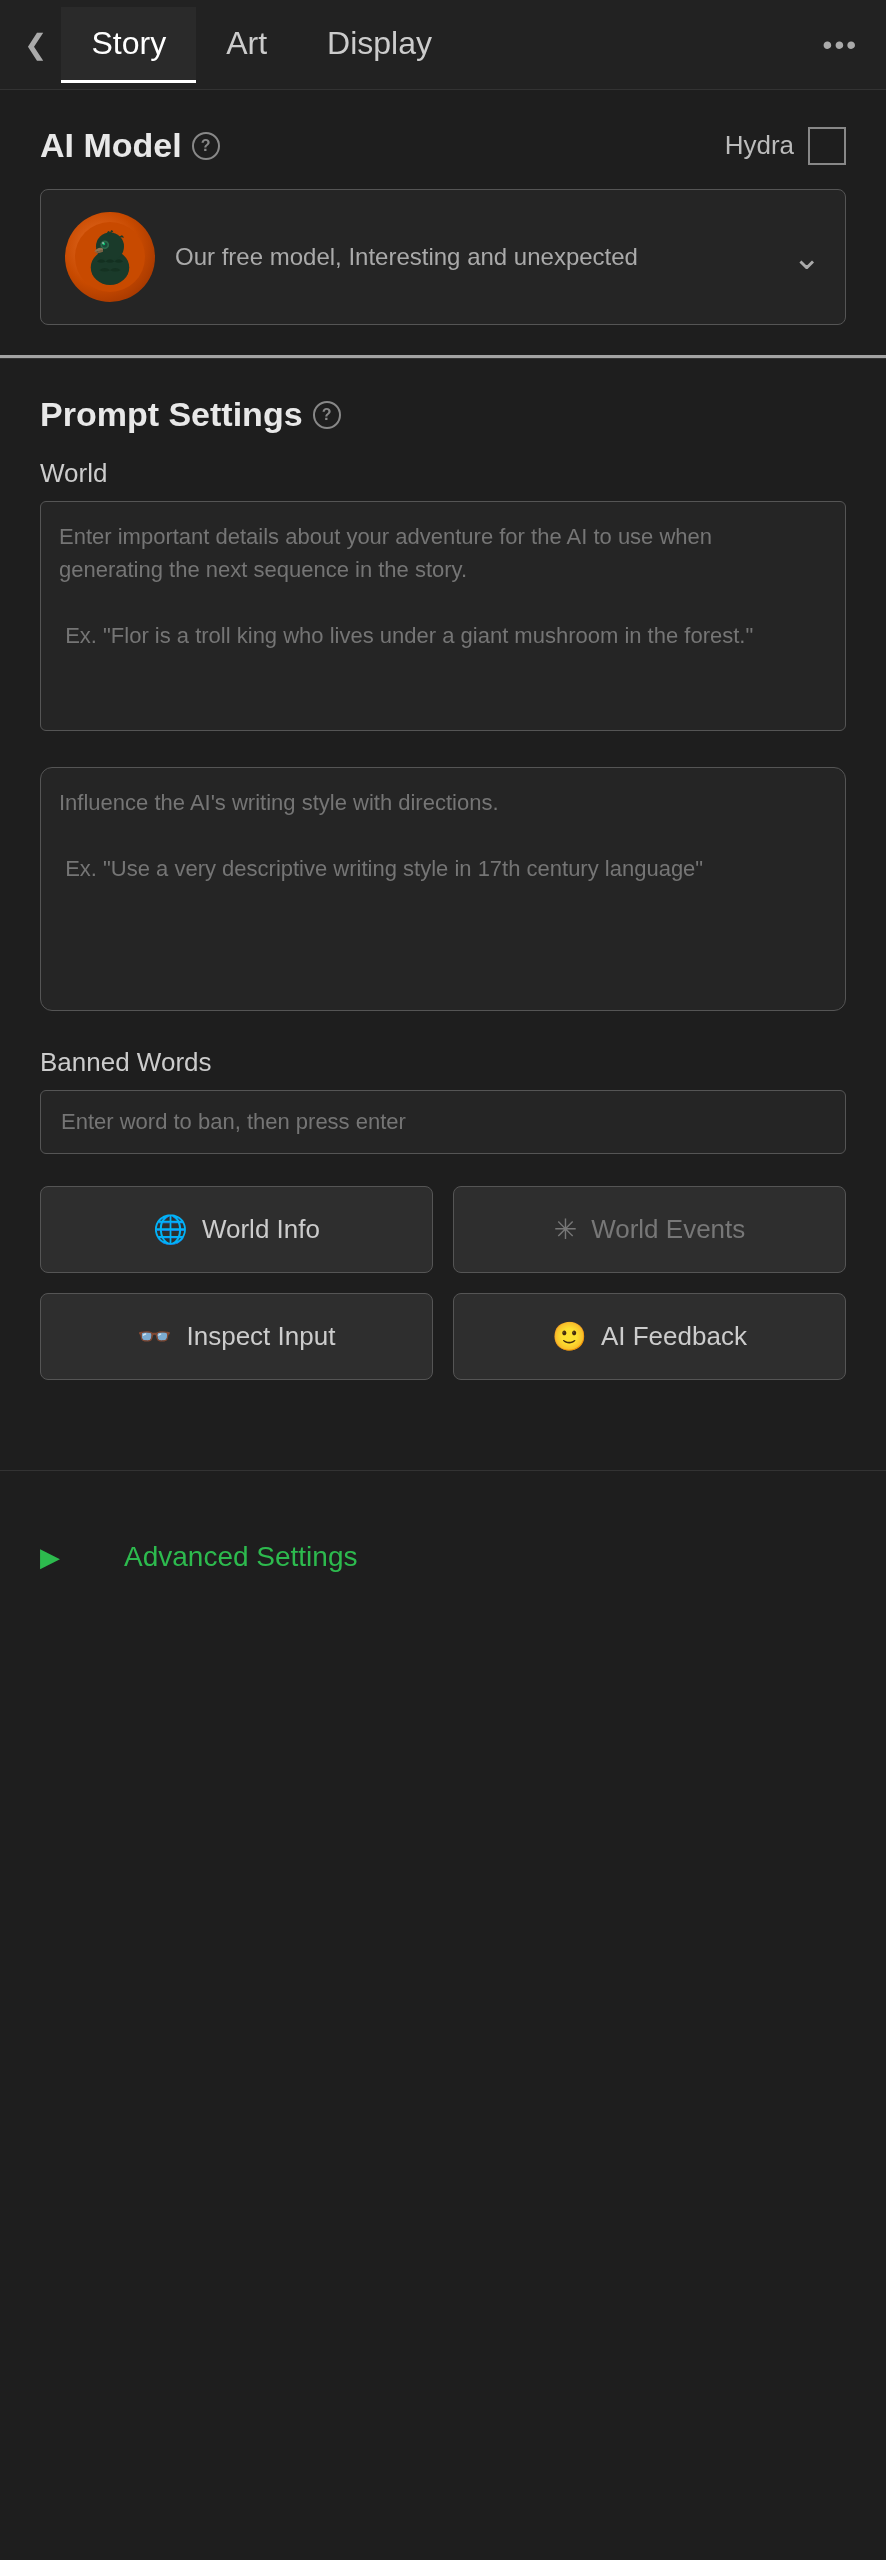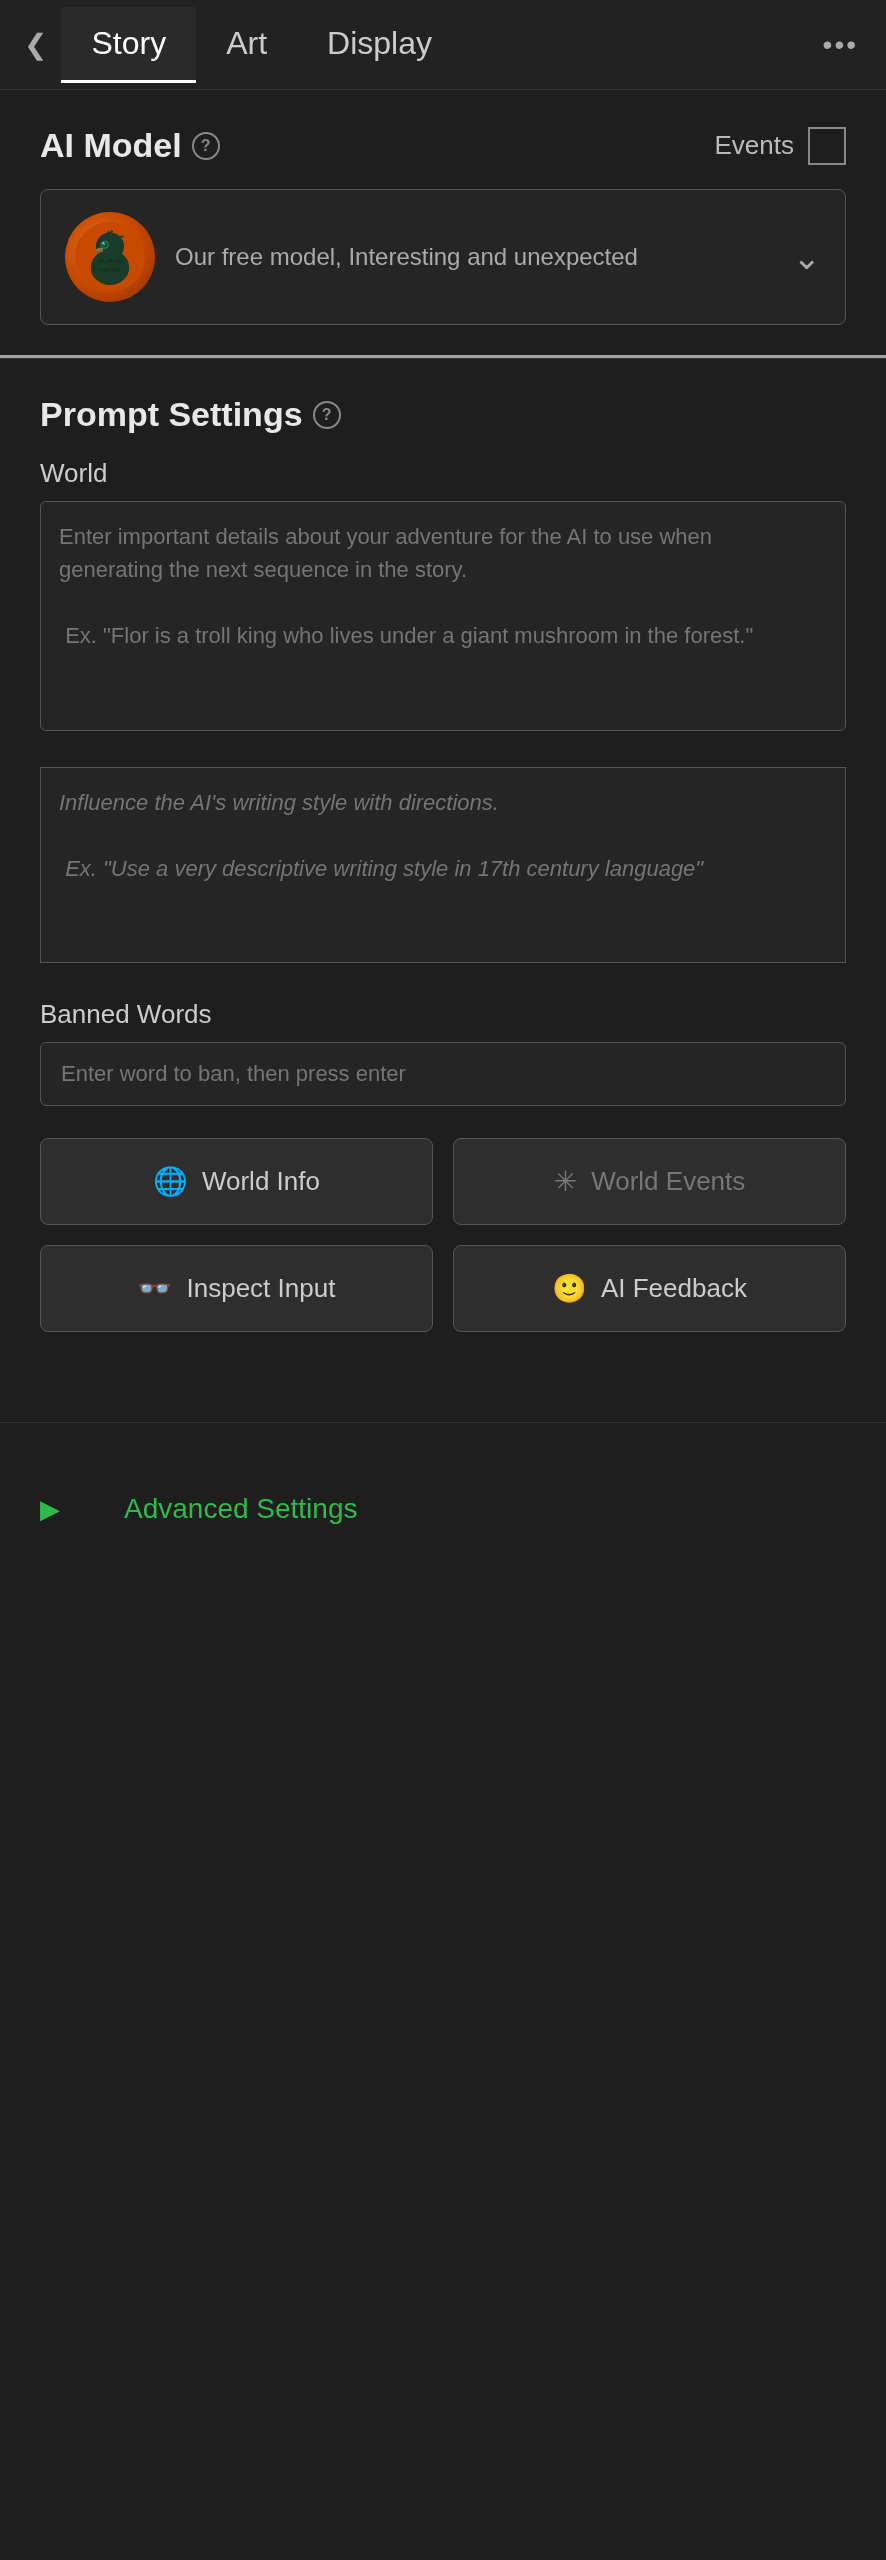--- a/index.html
+++ b/index.html
@@ -203,32 +203,31 @@
       font-size: 22px;
       line-height: 1.5;
       padding: 18px 42px 18px 18px;
       resize: none;
       font-family: inherit;
       overflow-y: scroll;
     }
 
     .authors-note-textarea {
       width: 100%;
-      height: 196px;
+      height: 244px;
       background-color: #252525;
       border: 1px solid #555;
-      border-radius: 0;
+      border-radius: 12px;
       color: #888;
       font-size: 22px;
       line-height: 1.5;
       padding: 18px;
       resize: none;
       font-family: inherit;
       margin-bottom: 32px;
-      font-style: italic;
     }
 
     .textarea-wrapper {
       position: relative;
       margin-bottom: 32px;
     }
 
     .banned-words-input {
       width: 100%;
       background-color: #252525;
@@ -331,21 +330,21 @@
     <div class="nav-more">•••</div>
   </nav>
 
   <section class="ai-model-section">
     <div class="section-header-row">
       <div class="section-title">
         <span>AI Model</span>
         <span class="help-icon">?</span>
       </div>
       <div class="hydra-row">
-        <span class="hydra-label">Events</span>
+        <span class="hydra-label">Hydra</span>
         <div class="hydra-checkbox"></div>
       </div>
     </div>
 
     <div class="model-card">
       <div class="model-avatar">
 
         <svg class="model-avatar-svg" viewBox="0 0 80 80" xmlns="http://www.w3.org/2000/svg">
 
           <circle cx="40" cy="40" r="40" fill="#c84a00"></circle>

